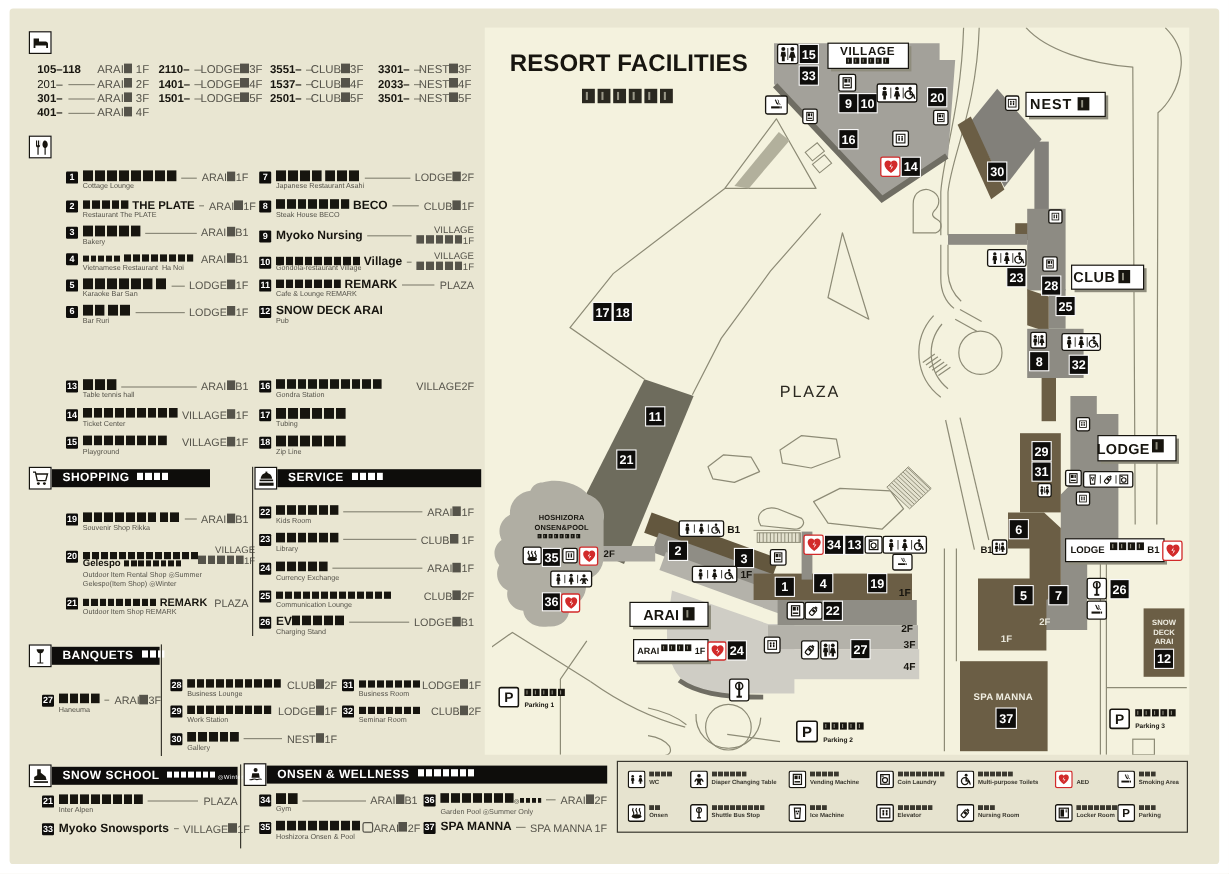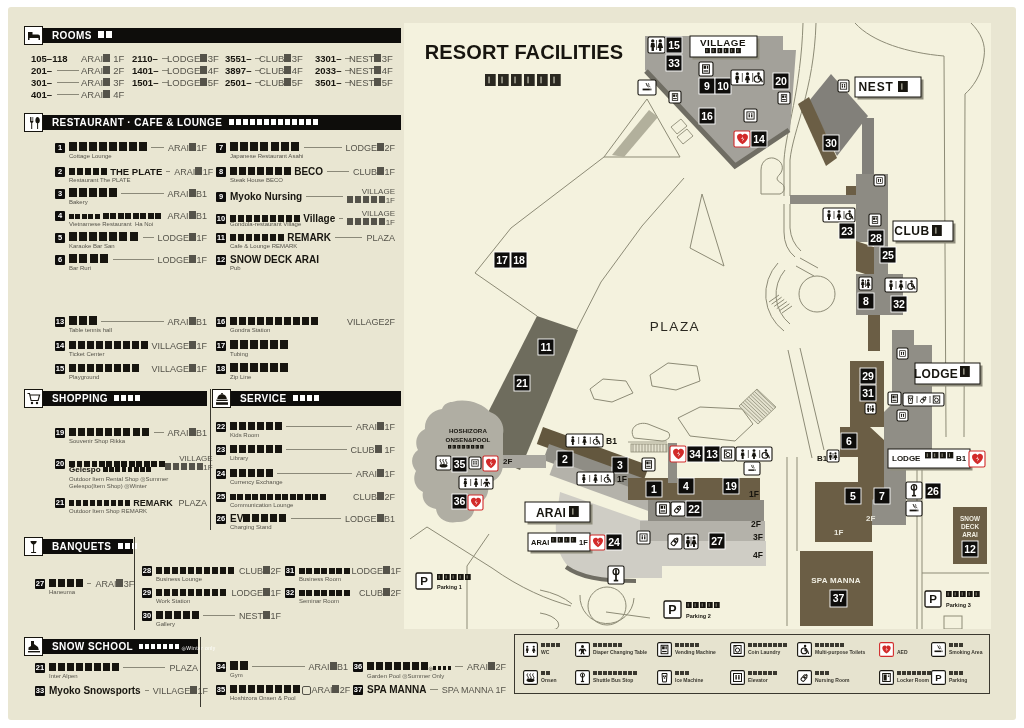--- a/index.html
+++ b/index.html
@@ -24,32 +24,30 @@
 
 <div class="abs" style="left:8px;top:7px;width:1008px;height:713px;background:#e9e6d2;border-radius:3px"></div>
 
 <div class="abs" style="left:404px;top:23px;width:587px;height:606px;background:#f4f2de"></div>
 
 <div class="hdr" style="left:24px;top:26px;width:377px">
       <span class="ibox"><svg width="16" height="16" viewBox="0 0 16 16" style="margin:1px">
           <path fill="#17150f" d="M2 4v8h1.5v-2h9v2H14V8.5c0-1.2-.9-2-2-2H6.5V4z"></path>
           <circle cx="4.8" cy="7.2" r="1.2" fill="#17150f"></circle>
         </svg></span>
-      <span class="bar">ROOMS&nbsp;&nbsp;<i class="jp" style="width:14.4px;height:7px;background:repeating-linear-gradient(90deg,#fff 0 6.4px,transparent 6.4px 8px);vertical-align:1px"></i></span>
     </div>
 
 <div class="hdr" style="left:24px;top:113px;width:377px">
       <span class="ibox"><svg width="16" height="16" viewBox="0 0 16 16" style="margin:1px">
           <path fill="#17150f" d="M5.2 2v4.2c0 .9-.6 1.4-1.2 1.6V14h-1V7.8C2.4 7.6 1.8 7.1 1.8 6.2V2h.9v4h.7V2h.9v4h.7V2zM9 2c1.6 0 2.6 1.6 2.6 3.4 0 1.5-.7 2.6-1.7 2.9V14h-1V8.3C7.9 8 7.2 6.9 7.2 5.4 7.2 3.6 8.2 2 9 2z" transform="translate(2.2,0)"></path>
         </svg></span>
-      <span class="bar">RESTAURANT · CAFE &amp; LOUNGE&nbsp;&nbsp;<i class="jp" style="width:89.4px;height:6px;background:repeating-linear-gradient(90deg,#fff 0 5.4px,transparent 5.4px 7px);vertical-align:1px"></i></span>
-    </div>
-
-
-<div class="hdr" style="left:24px;top:389px;width:183px">
+    </div>
+
+
+<div class="hdr" style="left:24px;top:389px;width:151px">
       <span class="ibox"><svg width="16" height="16" viewBox="0 0 16 16" style="margin:1px">
           <path fill="none" stroke="#17150f" stroke-width="1.1" d="M1.5 2.5h2l1.6 7h7l1.5-5.5H4.3"></path>
           <circle cx="6" cy="12" r="1.2" fill="#17150f"></circle>
           <circle cx="11" cy="12" r="1.2" fill="#17150f"></circle>
         </svg></span>
       <span class="bar">SHOPPING&nbsp;&nbsp;<i class="jp" style="width:26.4px;height:6px;background:repeating-linear-gradient(90deg,#fff 0 5.4px,transparent 5.4px 7px);vertical-align:1px"></i></span>
     </div>
 
 <div class="hdr" style="left:212px;top:389px;width:189px">
       <span class="ibox"><svg width="16" height="16" viewBox="0 0 16 16" style="margin:1px">
@@ -70,45 +68,53 @@
 
 
 <div class="hdr" style="left:24px;top:637px;width:174px">
       <span class="ibox"><svg width="16" height="16" viewBox="0 0 16 16" style="margin:1px">
           <path fill="#17150f" d="M5 2h3v3l4 3 .8 3H2.5V8.5L5 7z"></path>
           <rect x="2" y="12" width="12" height="1.4" fill="#17150f"></rect>
         </svg></span>
       <span class="bar">SNOW SCHOOL&nbsp;&nbsp;<i class="jp" style="width:40.4px;height:5px;background:repeating-linear-gradient(90deg,#fff 0 4.4px,transparent 4.4px 6px);vertical-align:1px"></i><span style="font-size:5px;font-weight:normal">&nbsp;◎Winter only</span></span>
     </div>
 
+<div class="hdr" style="left:203px;top:636px;width:303px">
+      <span class="ibox"><svg width="16" height="16" viewBox="0 0 16 16" style="margin:1px">
+          <circle cx="8" cy="3.6" r="1.7" fill="#17150f"></circle>
+          <path fill="#17150f" d="M5.2 6.4h5.6l.6 3.8H4.6z"></path>
+          <path fill="none" stroke="#17150f" stroke-width="1" d="M3 11.5c1.6 1.2 3.2-1.2 5-.1 1.8 1.1 3.4-1.1 5 .1"></path>
+        </svg></span>
+      <span class="bar">ONSEN &amp; WELLNESS&nbsp;&nbsp;<i class="jp" style="width:47.4px;height:6px;background:repeating-linear-gradient(90deg,#fff 0 5.4px,transparent 5.4px 7px);vertical-align:1px"></i></span>
+    </div>
 
 <div class="abs" style="left:31px;top:53px;font-size:9.5px;font-weight:bold;color:#17150f;white-space:nowrap">105–118</div>
     <div class="abs" style="left:81px;top:53px;font-size:9.5px;color:#55534a;white-space:nowrap">ARAI<i class="jp" style="width:7.4px;height:8px;background:repeating-linear-gradient(90deg,#55534a 0 7.4px,transparent 7.4px 9px);vertical-align:0px"></i>&nbsp;1F</div>
-<div class="abs" style="left:31px;top:65px;font-size:9.5px;font-weight:bold;color:#17150f;white-space:nowrap">201–</div>
+<div class="abs" style="left:31px;top:65px;font-size:9.5px;font-weight:normal;color:#17150f;white-space:nowrap">201–</div>
     <div class="abs" style="left:57px;top:70px;width:22px;border-top:1px solid #8b8979"></div>
     <div class="abs" style="left:81px;top:65px;font-size:9.5px;color:#55534a;white-space:nowrap">ARAI<i class="jp" style="width:7.4px;height:8px;background:repeating-linear-gradient(90deg,#55534a 0 7.4px,transparent 7.4px 9px);vertical-align:0px"></i>&nbsp;2F</div>
 <div class="abs" style="left:31px;top:77px;font-size:9.5px;font-weight:bold;color:#17150f;white-space:nowrap">301–</div>
     <div class="abs" style="left:57px;top:82px;width:22px;border-top:1px solid #8b8979"></div>
     <div class="abs" style="left:81px;top:77px;font-size:9.5px;color:#55534a;white-space:nowrap">ARAI<i class="jp" style="width:7.4px;height:8px;background:repeating-linear-gradient(90deg,#55534a 0 7.4px,transparent 7.4px 9px);vertical-align:0px"></i>&nbsp;3F</div>
 <div class="abs" style="left:31px;top:89px;font-size:9.5px;font-weight:bold;color:#17150f;white-space:nowrap">401–</div>
     <div class="abs" style="left:57px;top:94px;width:22px;border-top:1px solid #8b8979"></div>
     <div class="abs" style="left:81px;top:89px;font-size:9.5px;color:#55534a;white-space:nowrap">ARAI<i class="jp" style="width:7.4px;height:8px;background:repeating-linear-gradient(90deg,#55534a 0 7.4px,transparent 7.4px 9px);vertical-align:0px"></i>&nbsp;4F</div>
 <div class="abs" style="left:132px;top:53px;font-size:9.5px;font-weight:bold;color:#17150f;white-space:nowrap">2110–</div>
     <div class="abs" style="left:162px;top:58px;width:6px;border-top:1px solid #8b8979"></div>
     <div class="abs" style="left:167px;top:53px;font-size:9.5px;color:#55534a;white-space:nowrap">LODGE<i class="jp" style="width:7.4px;height:8px;background:repeating-linear-gradient(90deg,#55534a 0 7.4px,transparent 7.4px 9px);vertical-align:0px"></i>3F</div>
 <div class="abs" style="left:225px;top:53px;font-size:9.5px;font-weight:bold;color:#17150f;white-space:nowrap">3551–</div>
     <div class="abs" style="left:255px;top:58px;width:6px;border-top:1px solid #8b8979"></div>
     <div class="abs" style="left:259px;top:53px;font-size:9.5px;color:#55534a;white-space:nowrap">CLUB<i class="jp" style="width:7.4px;height:8px;background:repeating-linear-gradient(90deg,#55534a 0 7.4px,transparent 7.4px 9px);vertical-align:0px"></i>3F</div>
 <div class="abs" style="left:315px;top:53px;font-size:9.5px;font-weight:bold;color:#17150f;white-space:nowrap">3301–</div>
     <div class="abs" style="left:345px;top:58px;width:6px;border-top:1px solid #8b8979"></div>
     <div class="abs" style="left:349px;top:53px;font-size:9.5px;color:#55534a;white-space:nowrap">NEST<i class="jp" style="width:7.4px;height:8px;background:repeating-linear-gradient(90deg,#55534a 0 7.4px,transparent 7.4px 9px);vertical-align:0px"></i>3F</div>
 <div class="abs" style="left:132px;top:65px;font-size:9.5px;font-weight:bold;color:#17150f;white-space:nowrap">1401–</div>
     <div class="abs" style="left:162px;top:70px;width:6px;border-top:1px solid #8b8979"></div>
     <div class="abs" style="left:167px;top:65px;font-size:9.5px;color:#55534a;white-space:nowrap">LODGE<i class="jp" style="width:7.4px;height:8px;background:repeating-linear-gradient(90deg,#55534a 0 7.4px,transparent 7.4px 9px);vertical-align:0px"></i>4F</div>
-<div class="abs" style="left:225px;top:65px;font-size:9.5px;font-weight:bold;color:#17150f;white-space:nowrap">3897–</div>
+<div class="abs" style="left:225px;top:65px;font-size:9.5px;font-weight:bold;color:#17150f;white-space:nowrap">1537–</div>
     <div class="abs" style="left:255px;top:70px;width:6px;border-top:1px solid #8b8979"></div>
     <div class="abs" style="left:259px;top:65px;font-size:9.5px;color:#55534a;white-space:nowrap">CLUB<i class="jp" style="width:7.4px;height:8px;background:repeating-linear-gradient(90deg,#55534a 0 7.4px,transparent 7.4px 9px);vertical-align:0px"></i>4F</div>
 <div class="abs" style="left:315px;top:65px;font-size:9.5px;font-weight:bold;color:#17150f;white-space:nowrap">2033–</div>
     <div class="abs" style="left:345px;top:70px;width:6px;border-top:1px solid #8b8979"></div>
     <div class="abs" style="left:349px;top:65px;font-size:9.5px;color:#55534a;white-space:nowrap">NEST<i class="jp" style="width:7.4px;height:8px;background:repeating-linear-gradient(90deg,#55534a 0 7.4px,transparent 7.4px 9px);vertical-align:0px"></i>4F</div>
 <div class="abs" style="left:132px;top:77px;font-size:9.5px;font-weight:bold;color:#17150f;white-space:nowrap">1501–</div>
     <div class="abs" style="left:162px;top:82px;width:6px;border-top:1px solid #8b8979"></div>
     <div class="abs" style="left:167px;top:77px;font-size:9.5px;color:#55534a;white-space:nowrap">LODGE<i class="jp" style="width:7.4px;height:8px;background:repeating-linear-gradient(90deg,#55534a 0 7.4px,transparent 7.4px 9px);vertical-align:0px"></i>5F</div>
 <div class="abs" style="left:225px;top:77px;font-size:9.5px;font-weight:bold;color:#17150f;white-space:nowrap">2501–</div>
     <div class="abs" style="left:255px;top:82px;width:6px;border-top:1px solid #8b8979"></div>

